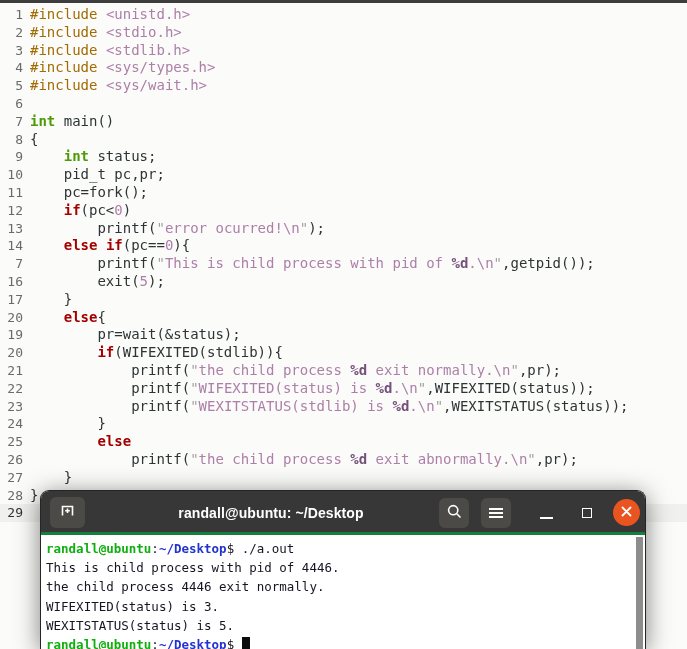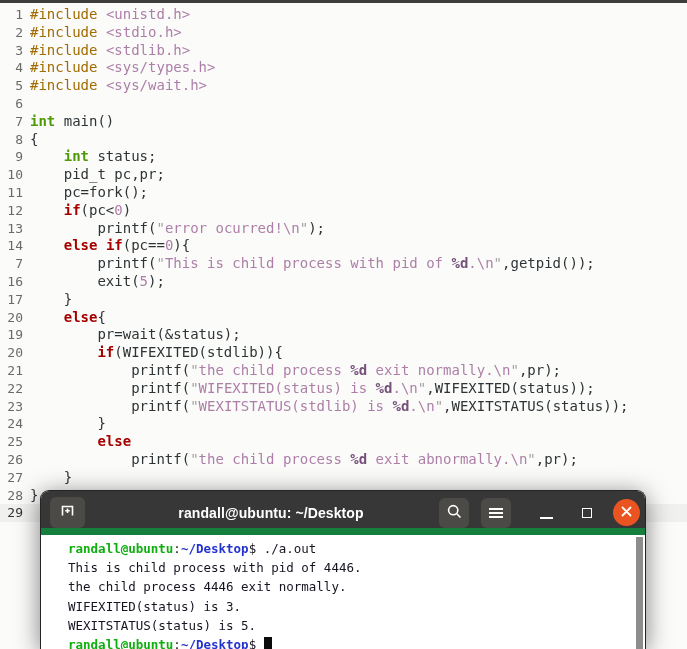--- a/index.html
+++ b/index.html
@@ -27,42 +27,42 @@
   .tk-q{color:var(--quote,#a5a0a5);}
   .tk-esc{color:var(--format-spec,#75507b);font-weight:bold;}
   .tk-num{color:var(--header-string,#ad7fa8);}
   .tk-plain{color:var(--code-text,#2e3436);}
   
   .terminal{position:absolute;left:40px;top:490px;width:606px;height:159px;
     background:var(--terminal-bg,#fff);border:1px solid #252525;border-bottom:none;
     border-radius:9px 9px 0 0;box-shadow:0 4px 24px rgba(0,0,0,.5);box-sizing:border-box;}
   .titlebar{position:absolute;left:0;top:0;right:0;height:44px;
     background:var(--titlebar-bg,#373737);border-radius:8px 8px 0 0;
-    border-bottom:7px solid #15803d;box-sizing:border-box;}
+    border-bottom:3px solid #15803d;box-sizing:border-box;}
   .tb-btn{position:absolute;background:var(--titlebar-button-bg,#4b4a47);
     border-radius:6px;display:flex;align-items:center;justify-content:center;cursor:pointer;}
   .newtab-btn{left:9px;top:6px;width:35px;height:31px;}
   .search-btn{left:398px;top:7px;width:30px;height:30px;}
   .menu-btn{left:440px;top:7px;width:30px;height:30px;}
   .win-title{position:absolute;left:120px;top:0;width:220px;height:44px;
     display:flex;align-items:center;justify-content:center;
     color:#ffffff;font-weight:bold;font-size:14px;letter-spacing:.1px;}
   .min-btn{position:absolute;left:490px;top:7px;width:30px;height:30px;display:flex;align-items:center;justify-content:center;cursor:pointer;}
   .min-glyph{width:13px;height:2px;background:#fff;margin-top:10px;}
   .max-btn{position:absolute;left:531px;top:7px;width:30px;height:30px;display:flex;align-items:center;justify-content:center;cursor:pointer;}
   .max-glyph{width:10px;height:10px;border:1.5px solid #fff;box-sizing:border-box;}
   .close-btn{position:absolute;left:572px;top:8px;width:27px;height:27px;border-radius:50%;
     background:var(--close-button,#e95420);display:flex;align-items:center;justify-content:center;cursor:pointer;}
   .menu-glyph{width:14px;height:10px;display:flex;flex-direction:column;justify-content:space-between;}
   .menu-glyph i{display:block;height:2px;background:#fff;}
   
   .term-body{position:absolute;left:0;top:44px;right:0;bottom:0;overflow:hidden;
     background:var(--terminal-bg,#fff);padding:4px 0 0 5px;box-sizing:border-box;
     font-family:"DejaVu Sans Mono","Liberation Mono",monospace;
-    font-size:12.5px;line-height:19.2px;color:var(--terminal-text,#171421);margin-left:22px;}
+    font-size:12.5px;line-height:19.2px;color:var(--terminal-text,#171421);}
   .term-line{white-space:pre;}
   .tt-u{color:var(--prompt-user,#0faf0f);font-weight:bold;}
   .tt-p{color:var(--prompt-path,#2433d0);font-weight:bold;}
   .tt-t{color:var(--terminal-text,#171421);}
   .cursor{display:inline-block;width:8px;height:15px;background:#0b0b0b;vertical-align:-3px;}
   .term-scrollbar{position:absolute;right:2px;top:46px;bottom:0;width:7px;
     background:var(--scrollbar,#8d8d8d);}
 </style>
 </head>
 <body>

